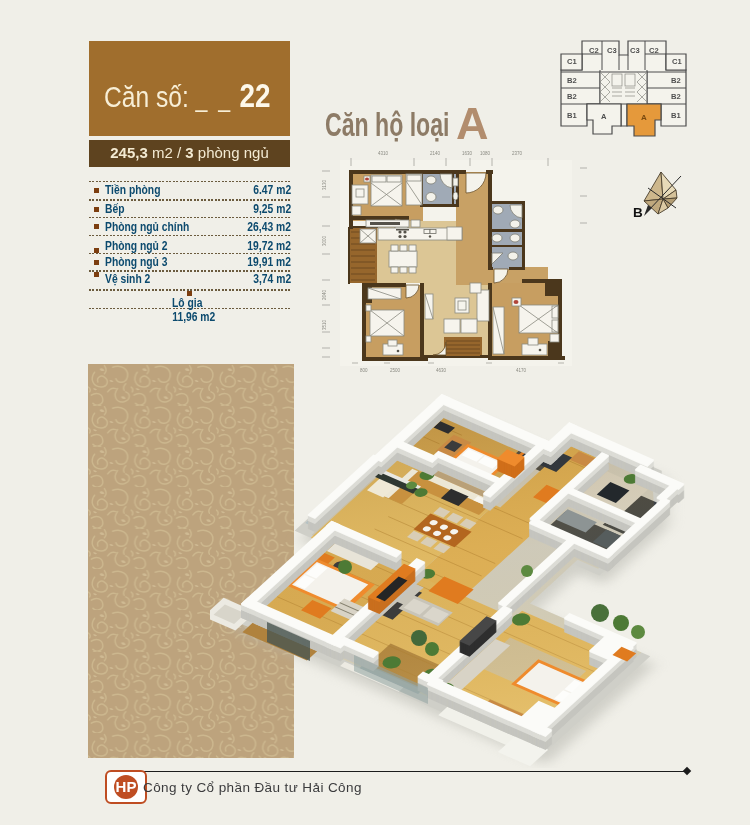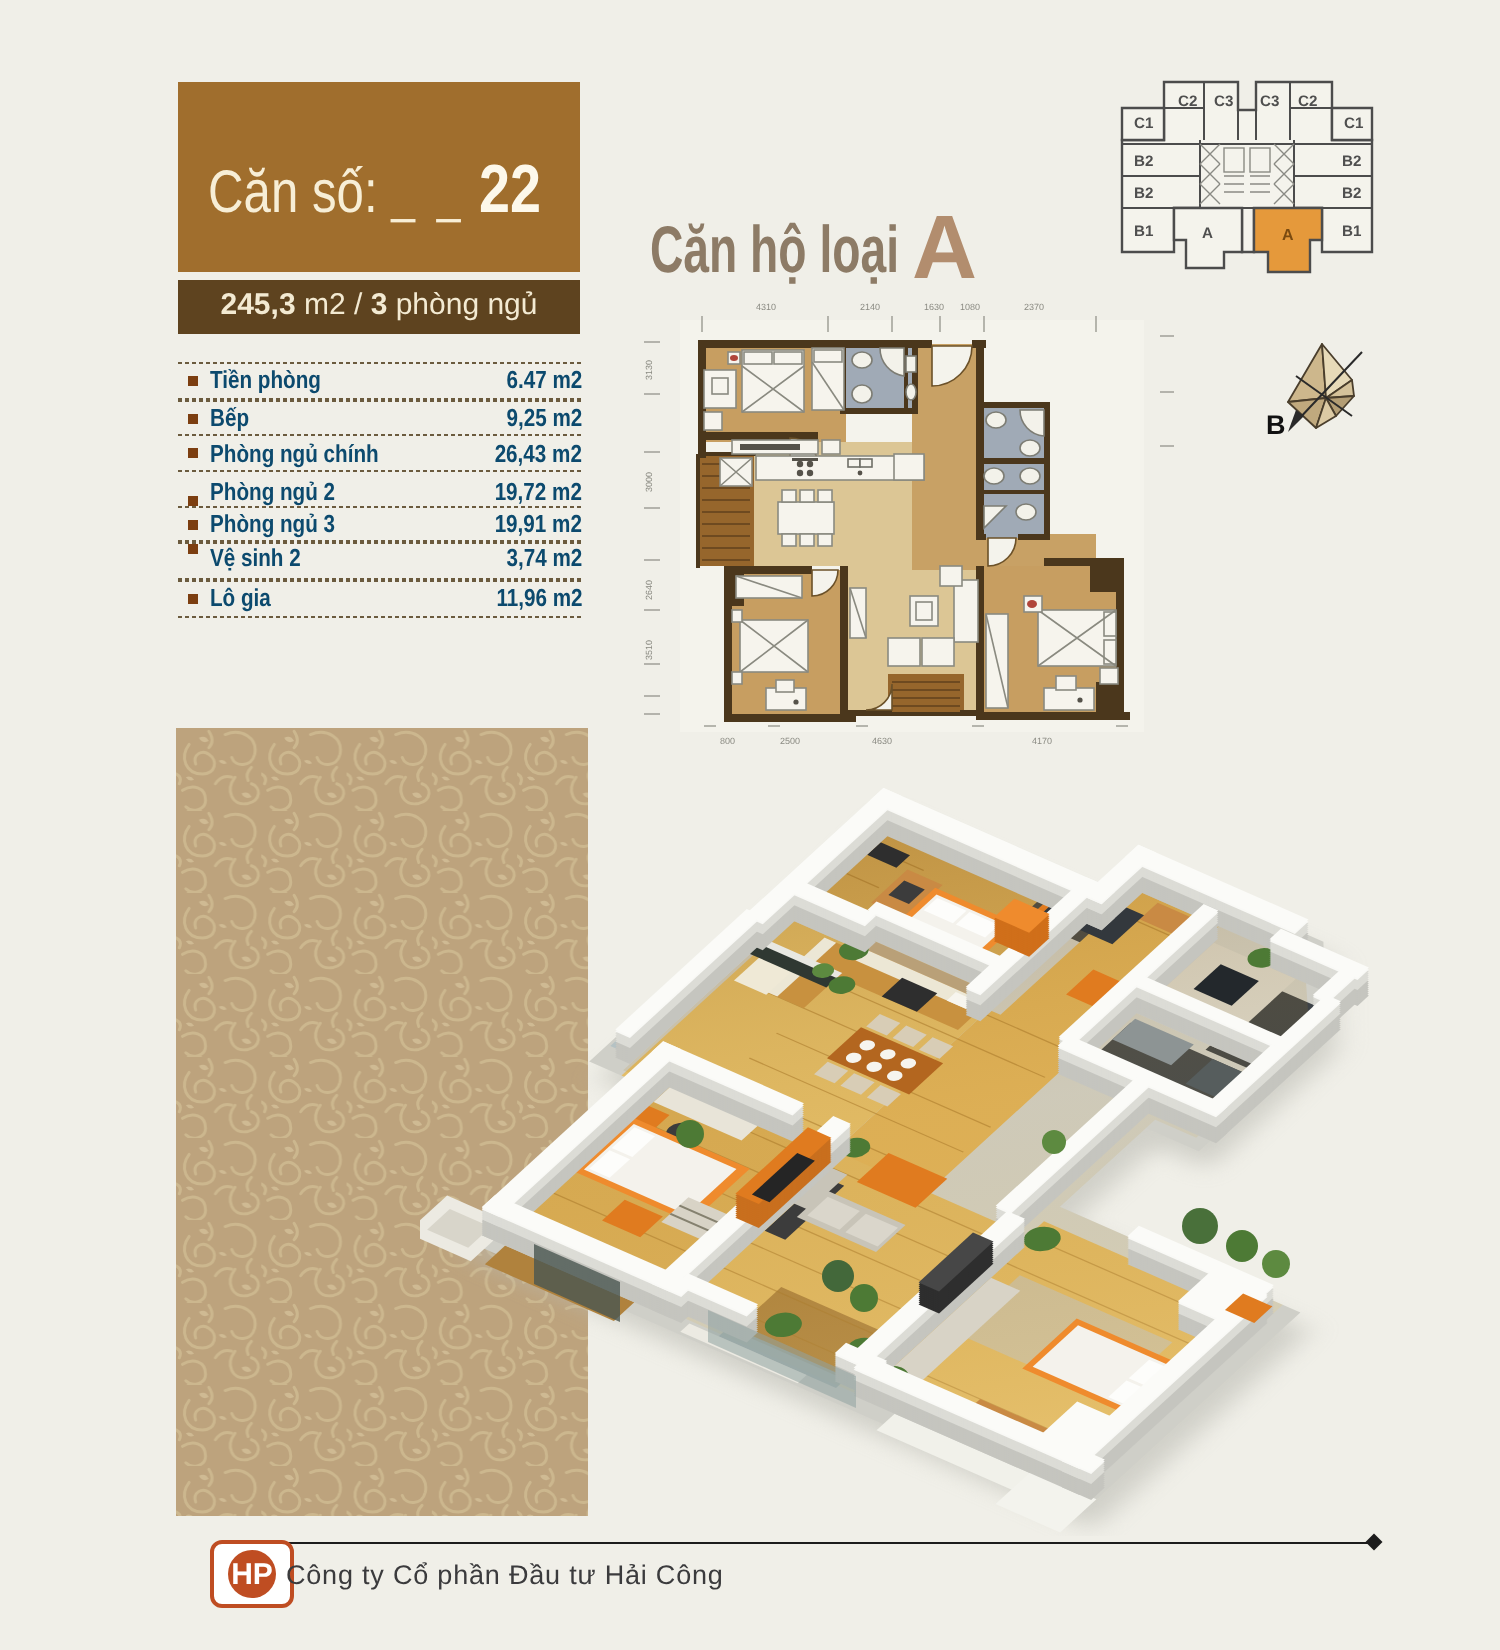--- a/index.html
+++ b/index.html
@@ -53,21 +53,21 @@
       </div>
 <div style="height:1px;background:repeating-linear-gradient(90deg,#6b5b3e 0 2px,rgba(0,0,0,0) 2px 3.5px);"></div>
 <div style="height:1px;background:repeating-linear-gradient(90deg,#6b5b3e 0 2px,rgba(0,0,0,0) 2px 3.5px);"></div>
 <div style="height:16.7px;display:flex;align-items:flex-start;">
         <span style="width:5px;height:5px;background:#7c3e10;margin:0 6px 0 5px;flex:none;"></span>
         <span style="flex:1 1 auto;min-width:0;"><span style="display:inline-block;white-space:nowrap;transform:scaleX(0.84);transform-origin:0 50%;">Vệ sinh 2</span></span>
         <span style="flex:none;white-space:nowrap;transform:scaleX(0.84);transform-origin:100% 50%;">3,74 m2</span>
       </div>
 <div style="height:1px;background:repeating-linear-gradient(90deg,#6b5b3e 0 2px,rgba(0,0,0,0) 2px 3.5px);"></div>
 <div style="height:1px;background:repeating-linear-gradient(90deg,#6b5b3e 0 2px,rgba(0,0,0,0) 2px 3.5px);"></div>
-<div style="height:16.7px;display:flex;align-items:center;">
+<div style="height:16.7px;display:flex;align-items:center;flex-direction:column;">
         <span style="width:5px;height:5px;background:#7c3e10;margin:0 6px 0 5px;flex:none;"></span>
         <span style="flex:1 1 auto;min-width:0;"><span style="display:inline-block;white-space:nowrap;transform:scaleX(0.84);transform-origin:0 50%;">Lô gia</span></span>
         <span style="flex:none;white-space:nowrap;transform:scaleX(0.84);transform-origin:100% 50%;">11,96 m2</span>
       </div>
 <div style="height:1px;background:repeating-linear-gradient(90deg,#6b5b3e 0 2px,rgba(0,0,0,0) 2px 3.5px);"></div>
 </div>
 
 <div class="abs" style="left:88px;top:364px;width:206px;height:394px;">
 <svg width="206" height="394" xmlns="http://www.w3.org/2000/svg">
 <defs>

